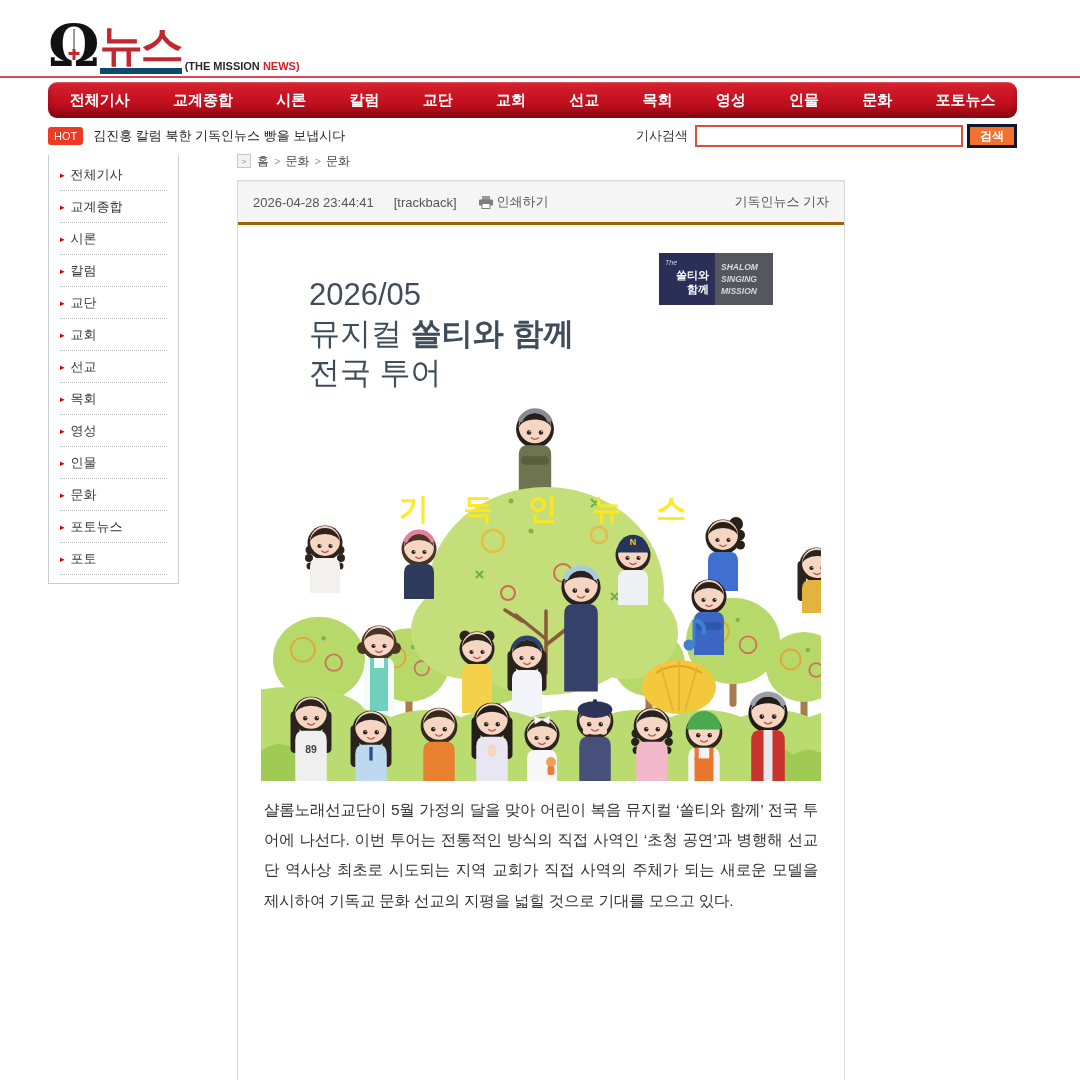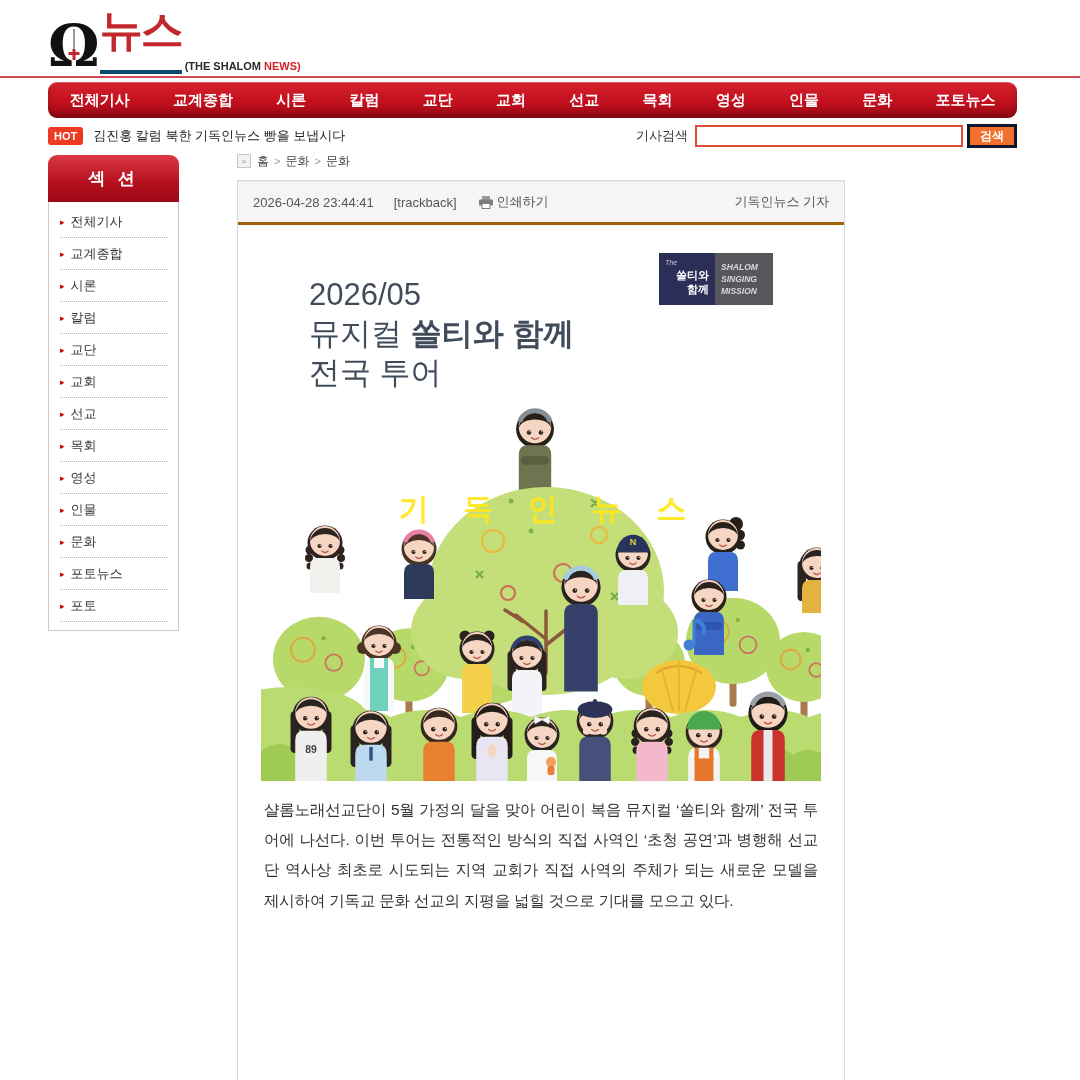--- a/index.html
+++ b/index.html
@@ -6,32 +6,32 @@
   .page{position:relative;width:1080px;height:1080px;background:#fff;overflow:hidden;
         font-family:"Liberation Sans","DejaVu Sans",sans-serif;color:#222;}
   
   .logo-row{position:absolute;left:48px;top:12px;height:62px;display:flex;align-items:flex-end;}
   .omega{position:relative;font-size:58px;font-weight:bold;color:#111;line-height:.95;font-family:"DejaVu Serif",serif;}
   .nib{position:absolute;left:50%;top:10px;width:2px;height:26px;background:#9a9a9a;transform:translateX(-50%);}
   .nib-cross-v{position:absolute;left:50%;top:30px;width:3px;height:11px;background:#c1272d;transform:translateX(-50%);}
   .nib-cross-h{position:absolute;left:50%;top:33px;width:11px;height:3px;background:#c1272d;transform:translateX(-50%);}
   .logo-black{font-size:43px;font-weight:800;letter-spacing:-2px;color:#161616;margin-left:6px;line-height:1;}
   .logo-red{font-size:43px;font-weight:800;letter-spacing:-2px;color:#c1272d;line-height:1;
-            border-bottom:4px solid #0c4a6e;padding-bottom:18px;}
+            border-bottom:6px solid #0c4a6e;padding-bottom:1px;}
   .logo-sub{font-size:11px;font-weight:bold;color:#2a2a2a;margin-left:3px;margin-bottom:2px;}
   .logo-sub .red{color:#d3202a;}
   .red-rule{position:absolute;left:0;top:76px;width:1080px;height:2px;background:#d44a55;}
   
   .nav{position:absolute;left:48px;top:82px;width:969px;height:36px;border-radius:9px;
        background:linear-gradient(#d7222f,#c3101e 55%,#a30a16);display:flex;align-items:center;
        justify-content:space-around;box-shadow:inset 0 -5px 7px rgba(0,0,0,.22), inset 0 1px 0 rgba(255,255,255,.25);}
   .nav-item{color:#fff;font-size:15px;font-weight:bold;padding:0 6px;cursor:pointer;white-space:nowrap;}
   
   .hot-row{position:absolute;left:48px;top:122px;width:969px;height:27px;display:flex;align-items:center;}
-  .hot-badge{background:#ee3a22;color:#fff;font-size:11px;font-weight:bold;padding:3px 6px;border-radius:3px;margin-right:10px;}
+  .hot-badge{background:#ee3a22;color:#fff;font-size:11px;font-weight:normal;padding:3px 6px;border-radius:3px;margin-right:10px;}
   .hot-headline{font-size:13px;color:#222;}
   .hot-spacer{flex:1;}
   .search-label{font-size:13px;color:#333;margin-right:7px;}
   .search-input{width:252px;height:18px;border:2px solid #de4f36;outline:none;font-size:12px;padding:0 6px;}
   .search-btn{width:50px;height:24px;margin-left:4px;background:#f4702e;border:3px solid #0f172a;
               color:#fff;font-size:12px;font-weight:bold;cursor:pointer;}
   
   .sidebar{position:absolute;left:48px;top:155px;width:131px;}
   .sb-head{height:47px;background:linear-gradient(#da3844,#b5101d 60%,#9b0a15);border-radius:9px 9px 0 0;
            color:#fff;font-size:17px;font-weight:bold;letter-spacing:4px;display:flex;align-items:center;justify-content:center;}
@@ -66,21 +66,21 @@
 <div class="page">
 
   <div class="logo-row">
     <span class="omega">
       <span>Ω</span>
       <span class="nib"></span>
       <span class="nib-cross-v"></span>
       <span class="nib-cross-h"></span>
     </span>
     <span class="logo-red">뉴스</span>
-    <span class="logo-sub"><span>(THE SHALOM </span><span class="red">NEWS)</span></span>
+    <span class="logo-sub"><span>(THE MISSION </span><span class="red">NEWS)</span></span>
   </div>
   <div class="red-rule"></div>
 
   <div class="nav" id="main-nav">
       <div class="nav-item">전체기사</div>
       <div class="nav-item">교계종합</div>
       <div class="nav-item">시론</div>
       <div class="nav-item">칼럼</div>
       <div class="nav-item">교단</div>
       <div class="nav-item">교회</div>
@@ -95,21 +95,20 @@
   <div class="hot-row">
     <span class="hot-badge">HOT</span>
     <span class="hot-headline">김진홍 칼럼 북한 기독인뉴스 빵을 보냅시다</span>
     <span class="hot-spacer"></span>
     <span class="search-label">기사검색</span>
     <input class="search-input" value="" style="">
     <button class="search-btn">검색</button>
   </div>
 
   <div class="sidebar">
-    <div class="sb-head">섹 션</div>
     <div class="sb-body" id="sb-body">
         <div class="sb-item">
           <span class="sb-bullet">▸</span>
           <span>전체기사</span>
         </div>
         <div class="sb-item">
           <span class="sb-bullet">▸</span>
           <span>교계종합</span>
         </div>
         <div class="sb-item">

